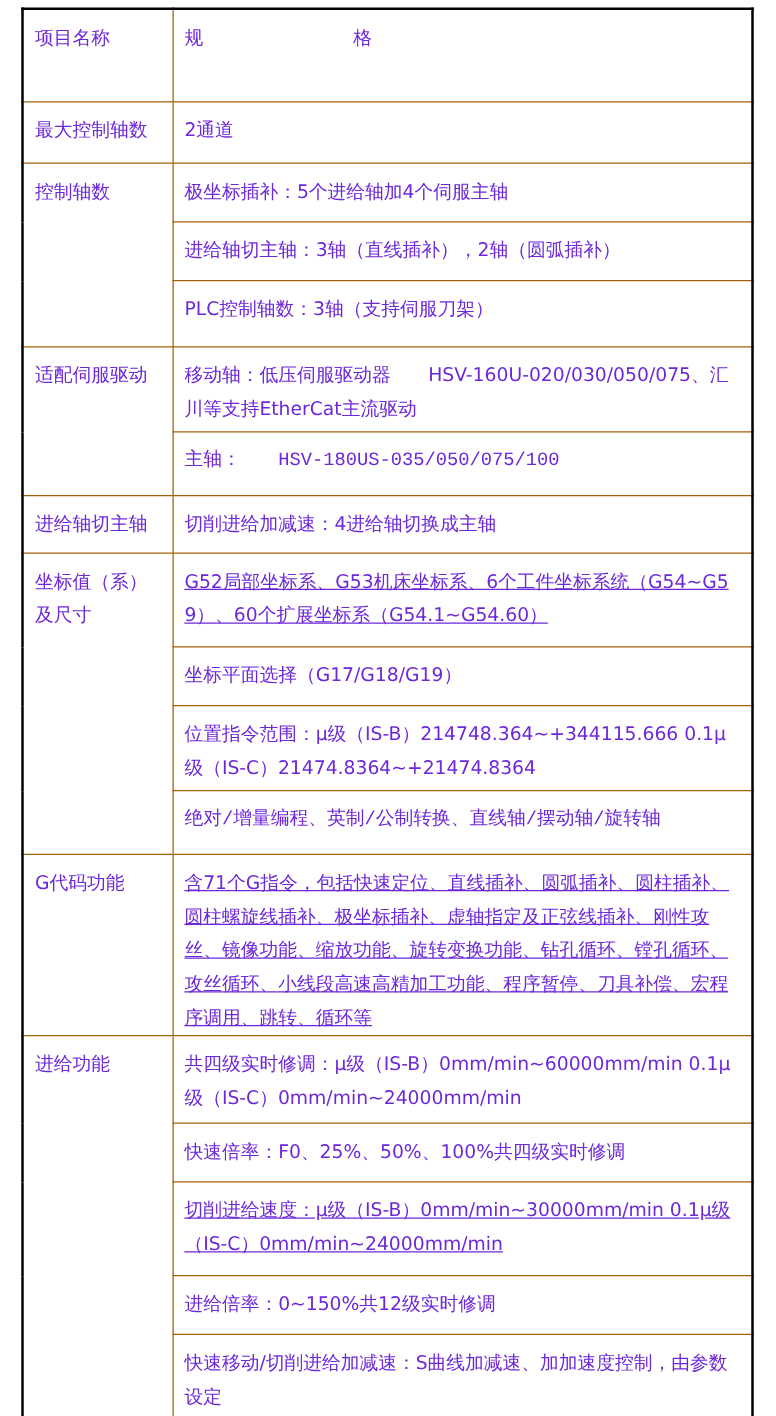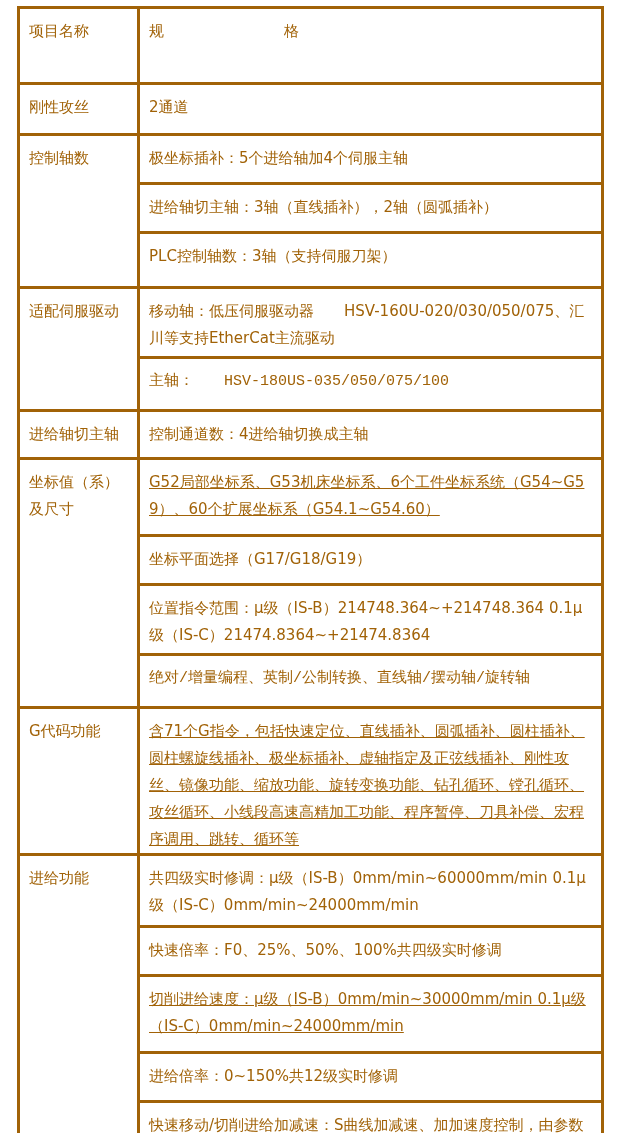--- a/index.html
+++ b/index.html
@@ -23,26 +23,26 @@
   table.spec {
     position: absolute;
     left: 17px;
     top: 6px;
     width: 584px;
     border-collapse: collapse;
     table-layout: fixed;
     border: 2px solid #000000;
   }
   table.spec td {
-    border: 3px solid #a16207;
+    border: 1px solid #a16207;
     vertical-align: top;
     padding: 9px 8px 0 9px;
     font-size: 15px;
     line-height: 27px;
-    color: #a16207;
+    color: #6d28d9;
     overflow: hidden;
     word-break: break-all;
     white-space: pre-wrap;
   }
   col.c1 { width: 120px; }
   col.c2 { width: 464px; }
   td.mid {
     vertical-align: middle;
     padding-top: 0;
     padding-bottom: 0;
@@ -69,21 +69,21 @@
         <col class="c2">
       </colgroup>
 
     <tbody>
         <tr class="h73">
       <td>项目名称</td>
       <td>规　　　　　　　　格</td>
     </tr>
 
     <tr class="h48">
-      <td>刚性攻丝</td>
+      <td>最大控制轴数</td>
       <td>2通道</td>
     </tr>
 
     <tr class="h46">
       <td class="mid" rowspan="3">控制轴数</td>
       <td>极坐标插补：5个进给轴加4个伺服主轴</td>
     </tr>
     <tr class="h46">
       <td>进给轴切主轴：3轴（直线插补），2轴（圆弧插补）</td>
     </tr>
@@ -94,32 +94,32 @@
     <tr class="h67">
       <td class="mid" rowspan="2">适配伺服驱动</td>
       <td>移动轴：低压伺服驱动器　　HSV-160U-020/030/050/075、汇川等支持EtherCat主流驱动</td>
     </tr>
     <tr class="h50">
       <td>主轴：　　HSV-180US-035/050/075/100</td>
     </tr>
 
     <tr class="h45">
       <td>进给轴切主轴</td>
-      <td>控制通道数：4进给轴切换成主轴</td>
+      <td>切削进给加减速：4进给轴切换成主轴</td>
     </tr>
 
     <tr class="h74">
       <td class="mid" rowspan="4">坐标值（系）及尺寸</td>
       <td>G52局部坐标系、G53机床坐标系、6个工件坐标系统（G54~G59）、60个扩展坐标系（G54.1~G54.60）</td>
     </tr>
     <tr class="h46">
       <td>坐标平面选择（G17/G18/G19）</td>
     </tr>
     <tr class="h67">
-      <td>位置指令范围：μ级（IS-B）214748.364~+214748.364 0.1μ级（IS-C）21474.8364~+21474.8364</td>
+      <td>位置指令范围：μ级（IS-B）214748.364~+344115.666 0.1μ级（IS-C）21474.8364~+21474.8364</td>
     </tr>
     <tr class="h50">
       <td>绝对/增量编程、英制/公制转换、直线轴/摆动轴/旋转轴</td>
     </tr>
 
     <tr class="h143">
       <td class="mid">G代码功能</td>
       <td>含71个G指令，包括快速定位、直线插补、圆弧插补、圆柱插补、圆柱螺旋线插补、极坐标插补、虚轴指定及正弦线插补、刚性攻丝、镜像功能、缩放功能、旋转变换功能、钻孔循环、镗孔循环、攻丝循环、小线段高速高精加工功能、程序暂停、刀具补偿、宏程序调用、跳转、循环等</td>
     </tr>
 

